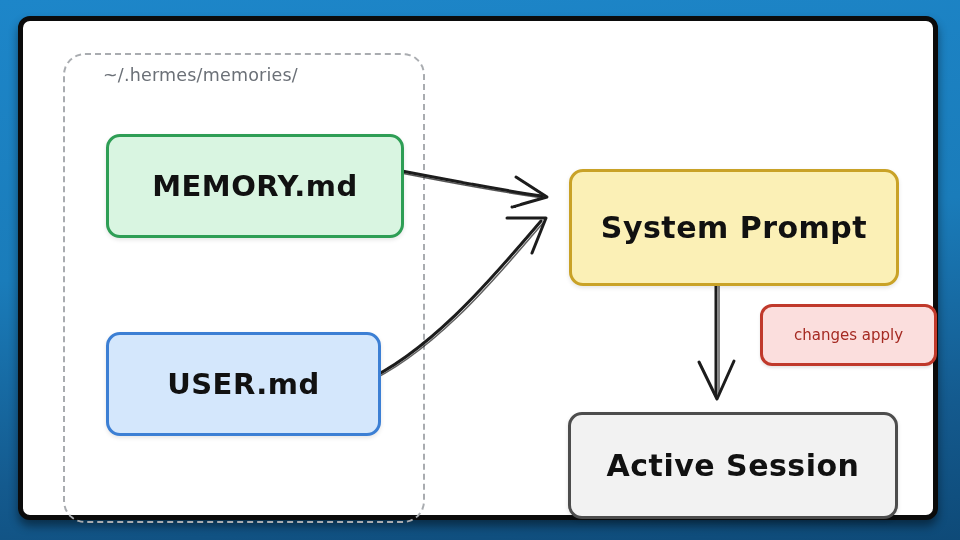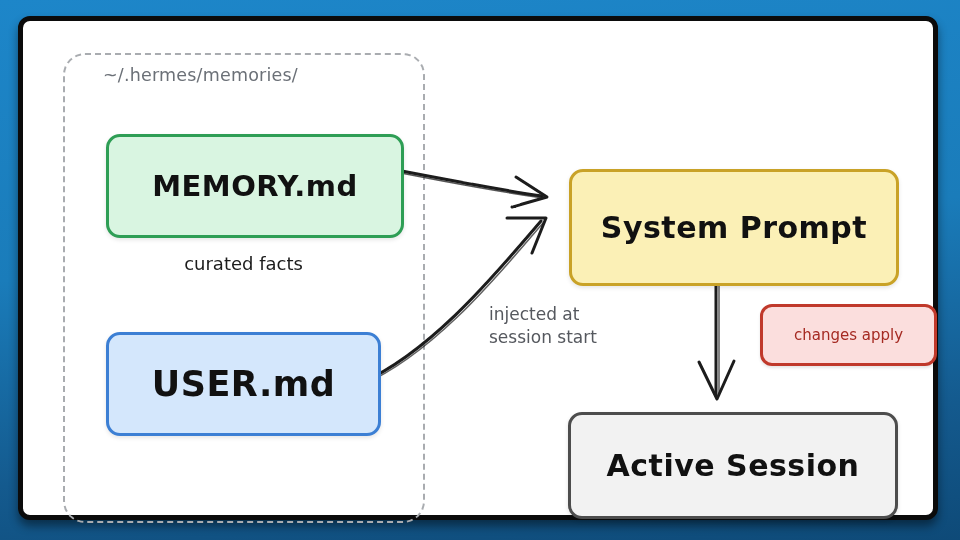--- a/index.html
+++ b/index.html
@@ -82,21 +82,21 @@
     box-shadow: 0 2px 4px rgba(0,0,0,0.10);
   }
   #node-memory .node-label { font-size: 29px; color: #111; }
 
   #node-user {
     left: 83px; top: 311px; width: 275px; height: 104px;
     background: #d4e7fc;
     border: 3.5px solid #3c7fd4;
     box-shadow: 0 2px 4px rgba(0,0,0,0.10);
   }
-  #node-user .node-label { font-size: 35px; color: #111; }
+  #node-user .node-label { font-size: 29px; color: #111; }
 
   #node-system {
     left: 546px; top: 148px; width: 330px; height: 117px;
     background: #fbf0b6;
     border: 3.5px solid #c9a227;
     box-shadow: 0 2px 4px rgba(0,0,0,0.10);
   }
   #node-system .node-label { font-size: 30px; color: #111; }
 
   #node-active {
@@ -191,37 +191,32 @@
       <g filter="url(#rough)">
         <path d="M 693 237 L 693 374" fill="none" stroke="#1b1b1b" stroke-width="3" stroke-linecap="round"></path>
         <path d="M 696 238 L 696 372" fill="none" stroke="#1b1b1b" stroke-width="1.5" stroke-linecap="round" opacity="0.7"></path>
         <path d="M 676 341 L 694 378 L 711 340" fill="none" stroke="#1b1b1b" stroke-width="3" stroke-linecap="round" stroke-linejoin="round"></path>
       </g>
     </svg>
 
     <div class="node" id="node-memory">
       <span class="node-label">MEMORY.md</span>
     </div>
-    <div class="caption" id="caption-memory">curated facts</div>
 
     <div class="node" id="node-user">
       <span class="node-label">USER.md</span>
     </div>
 
     <div class="node" id="node-system">
       <span class="node-label">System Prompt</span>
     </div>
 
     <div class="node" id="node-active">
       <span class="node-label">Active Session</span>
     </div>
 
-    <div id="edge-label-injected">
-      <div>injected at</div>
-      <div>session start</div>
-    </div>
 
     <div id="callout-changes">
       <span>changes apply</span>
     </div>
 
   </div>
 </div>
 
 </body></html>

